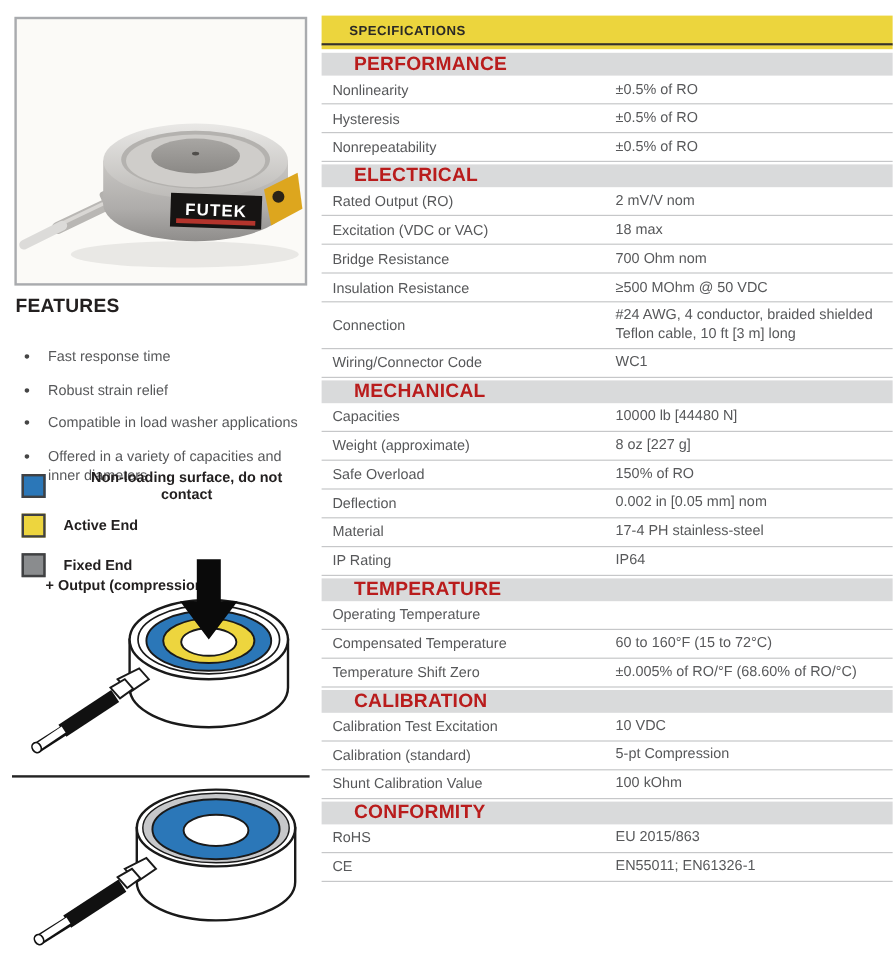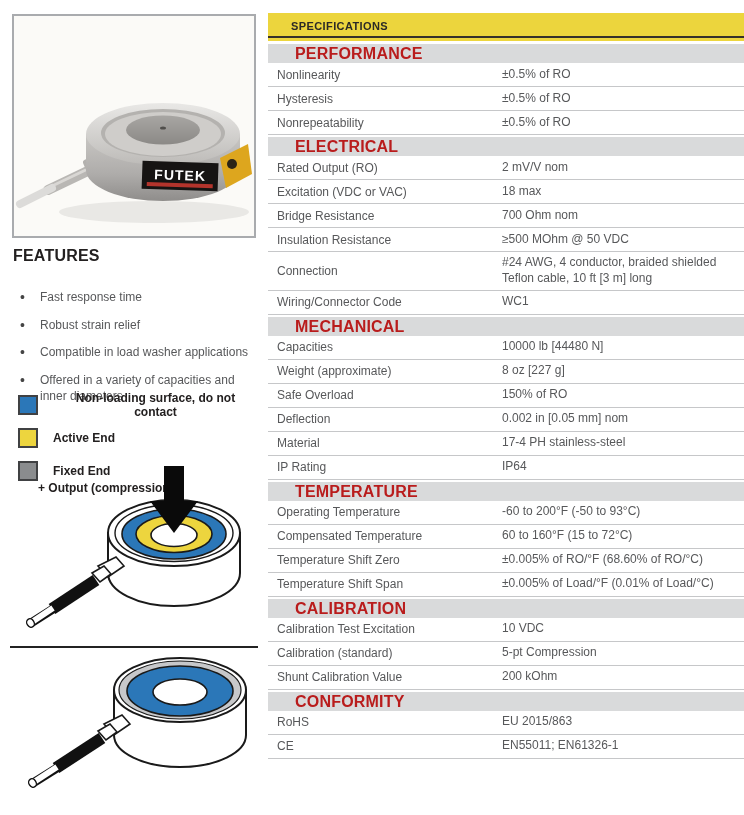--- a/index.html
+++ b/index.html
@@ -54,21 +54,21 @@
     font-size: 16px; font-weight: 700; letter-spacing: .2px;
     padding-left: 27px;
   }
   .spec-row {
     display: flex; align-items: center;
     min-height: 24px; padding: 3px 0;
     border-bottom: 1px solid #c6c7c9;
     font-size: 12px; color: #57585a;
   }
   .row-label { width: 234px; padding-left: 9px; flex-shrink: 0; }
-  .row-value { flex: 1; padding-right: 4px; line-height: 1.32; }
+  .row-value { flex: 1; padding-right: 4px; line-height: 1.32; margin-left: 11px; }
 </style>
 </head>
 <body>
 
 <div class="photo-frame">
   <svg width="240" height="220" viewBox="0 0 240 220">
     <defs>
       <linearGradient id="topMetal" x1="0" y1="0" x2="0" y2="1">
         <stop offset="0" stop-color="#e9e8e6"></stop>
           <stop offset="1" stop-color="#bdbbb8"></stop>
@@ -237,46 +237,41 @@
         <div class="row-label">Material</div>
         <div class="row-value">17-4 PH stainless-steel</div>
       </div>
       <div class="spec-row">
         <div class="row-label">IP Rating</div>
         <div class="row-value">IP64</div>
       </div>
       <div class="sec-header">TEMPERATURE</div>
       <div class="spec-row">
         <div class="row-label">Operating Temperature</div>
-        <div class="row-value">-60 to 200°F (-50 to 93°C)</div>
       </div>
       <div class="spec-row">
         <div class="row-label">Compensated Temperature</div>
         <div class="row-value">60 to 160°F (15 to 72°C)</div>
       </div>
       <div class="spec-row">
         <div class="row-label">Temperature Shift Zero</div>
         <div class="row-value">±0.005% of RO/°F (68.60% of RO/°C)</div>
       </div>
-      <div class="spec-row">
-        <div class="row-label">Temperature Shift Span</div>
-        <div class="row-value">±0.005% of Load/°F (0.01% of Load/°C)</div>
-      </div>
       <div class="sec-header">CALIBRATION</div>
       <div class="spec-row">
         <div class="row-label">Calibration Test Excitation</div>
         <div class="row-value">10 VDC</div>
       </div>
       <div class="spec-row">
         <div class="row-label">Calibration (standard)</div>
         <div class="row-value">5-pt Compression</div>
       </div>
       <div class="spec-row">
         <div class="row-label">Shunt Calibration Value</div>
-        <div class="row-value">200 kOhm</div>
+        <div class="row-value">100 kOhm</div>
       </div>
       <div class="sec-header">CONFORMITY</div>
       <div class="spec-row">
         <div class="row-label">RoHS</div>
         <div class="row-value">EU 2015/863</div>
       </div>
       <div class="spec-row">
         <div class="row-label">CE</div>
         <div class="row-value">EN55011; EN61326-1</div>
       </div>

